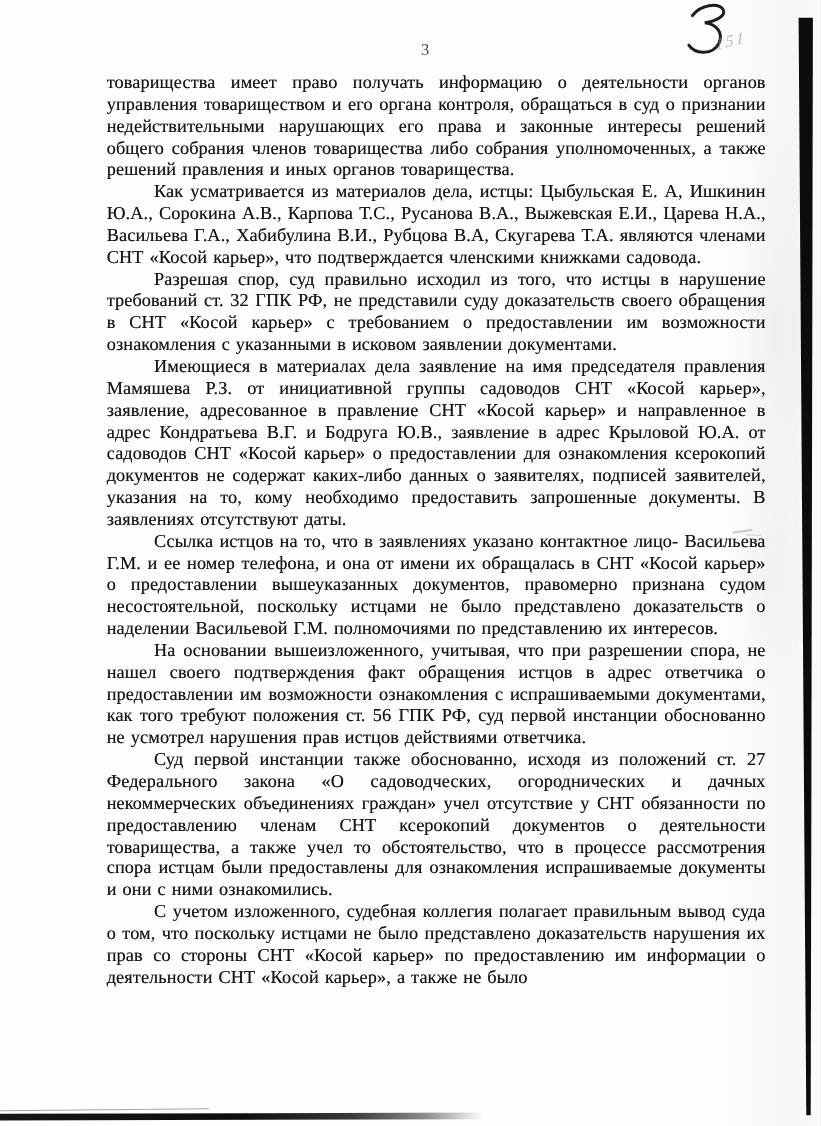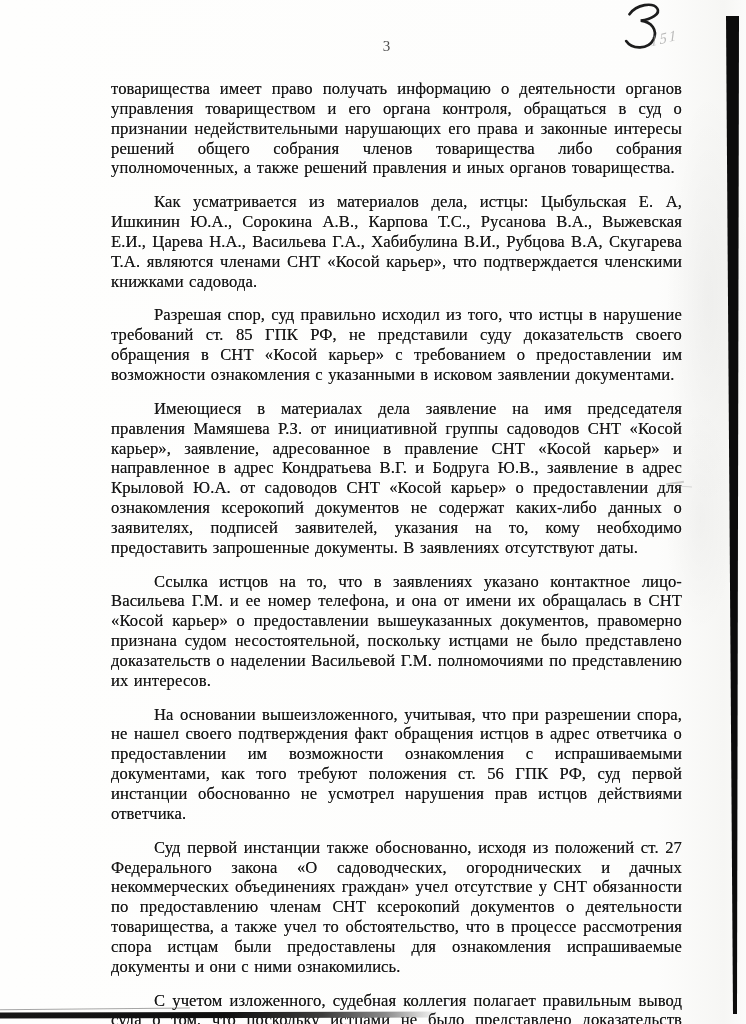--- a/index.html
+++ b/index.html
@@ -26,21 +26,21 @@
   }
   .body-text{
     position:absolute;top:65px;left:97px;width:599px;
     font-size:16.6px;line-height:19.85px;
     color:#151515;
     text-align:justify;
     letter-spacing:0.1px;
     word-spacing:1.2px;
     text-shadow:0 0 0.45px rgba(10,10,10,0.65);
   }
-  .body-text p{margin:14px;text-indent:43px;}
+  .body-text p{margin:0;text-indent:43px;}
   .body-text p.continuation{text-indent:0;}
   .handwritten-3{
     position:absolute;left:622px;top:1px;width:42px;height:52px;
     transform:rotate(7deg);
   }
   .pencil-mark{
     position:absolute;left:650px;top:30px;
     font-size:15px;font-style:italic;
     color:#8f8f8f;opacity:0.6;
     letter-spacing:2px;
@@ -81,21 +81,21 @@
 
   <svg class="handwritten-3" viewBox="0 0 40 52" aria-hidden="true">
     <path d="M 5 15 C 11 4 27 0 32 6 C 36 11 27 17 17 20 C 28 20 35 27 32 37 C 28 48 12 50 5 42" fill="none" stroke="#1d1d1d" stroke-width="2.7" stroke-linecap="round"></path>
   </svg>
 
   <div class="pencil-mark">151</div>
 
   <div class="body-text">
     <p class="continuation">товарищества имеет право получать информацию о деятельности органов управления товариществом и его органа контроля, обращаться в суд о признании недействительными нарушающих его права и законные интересы решений общего собрания членов товарищества либо собрания уполномоченных, а также решений правления и иных органов товарищества.</p>
     <p>Как усматривается из материалов дела, истцы: Цыбульская Е. А, Ишкинин Ю.А., Сорокина А.В., Карпова Т.С., Русанова В.А., Выжевская Е.И., Царева Н.А., Васильева Г.А., Хабибулина В.И., Рубцова В.А, Скугарева Т.А. являются членами СНТ «Косой карьер», что подтверждается членскими книжками садовода.</p>
-    <p>Разрешая спор, суд правильно исходил из того, что истцы в нарушение требований ст. 85 ГПК РФ, не представили суду доказательств своего обращения в СНТ «Косой карьер» с требованием о предоставлении им возможности ознакомления с указанными в исковом заявлении документами.</p>
+    <p>Разрешая спор, суд правильно исходил из того, что истцы в нарушение требований ст. 32 ГПК РФ, не представили суду доказательств своего обращения в СНТ «Косой карьер» с требованием о предоставлении им возможности ознакомления с указанными в исковом заявлении документами.</p>
     <p>Имеющиеся в материалах дела заявление на имя председателя правления Мамяшева Р.З. от инициативной группы садоводов СНТ «Косой карьер», заявление, адресованное в правление СНТ «Косой карьер» и направленное в адрес Кондратьева В.Г. и Бодруга Ю.В., заявление в адрес Крыловой Ю.А. от садоводов СНТ «Косой карьер» о предоставлении для ознакомления ксерокопий документов не содержат каких-либо данных о заявителях, подписей заявителей, указания на то, кому необходимо предоставить запрошенные документы. В заявлениях отсутствуют даты.</p>
     <p>Ссылка истцов на то, что в заявлениях указано контактное лицо- Васильева Г.М. и ее номер телефона, и она от имени их обращалась в СНТ «Косой карьер» о предоставлении вышеуказанных документов, правомерно признана судом несостоятельной, поскольку истцами не было представлено доказательств о наделении Васильевой Г.М. полномочиями по представлению их интересов.</p>
     <p>На основании вышеизложенного, учитывая, что при разрешении спора, не нашел своего подтверждения факт обращения истцов в адрес ответчика о предоставлении им возможности ознакомления с испрашиваемыми документами, как того требуют положения ст. 56 ГПК РФ, суд первой инстанции обоснованно не усмотрел нарушения прав истцов действиями ответчика.</p>
     <p>Суд первой инстанции также обоснованно, исходя из положений ст. 27 Федерального закона «О садоводческих, огороднических и дачных некоммерческих объединениях граждан» учел отсутствие у СНТ обязанности по предоставлению членам СНТ ксерокопий документов о деятельности товарищества, а также учел то обстоятельство, что в процессе рассмотрения спора истцам были предоставлены для ознакомления испрашиваемые документы и они с ними ознакомились.</p>
     <p>С учетом изложенного, судебная коллегия полагает правильным вывод суда о том, что поскольку истцами не было представлено доказательств нарушения их прав со стороны СНТ «Косой карьер» по предоставлению им информации о деятельности СНТ «Косой карьер», а также не было</p>
   </div>
 
   <div class="pencil-smudge"></div>
 
   <svg class="scan-bar-right" viewBox="0 0 18 998" preserveAspectRatio="none" aria-hidden="true">

